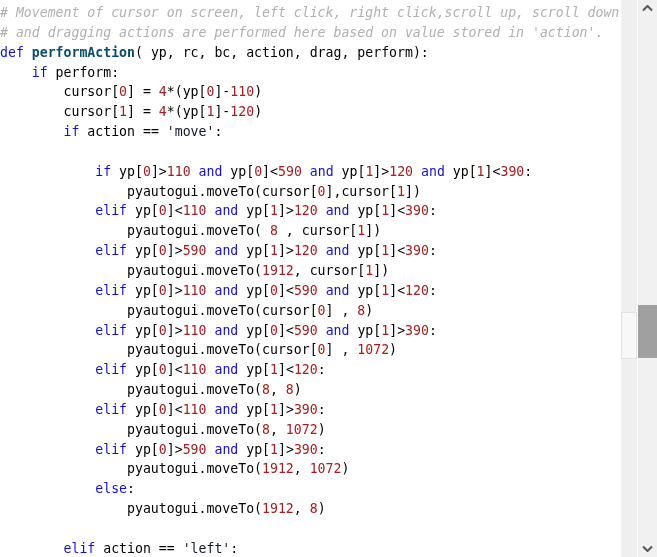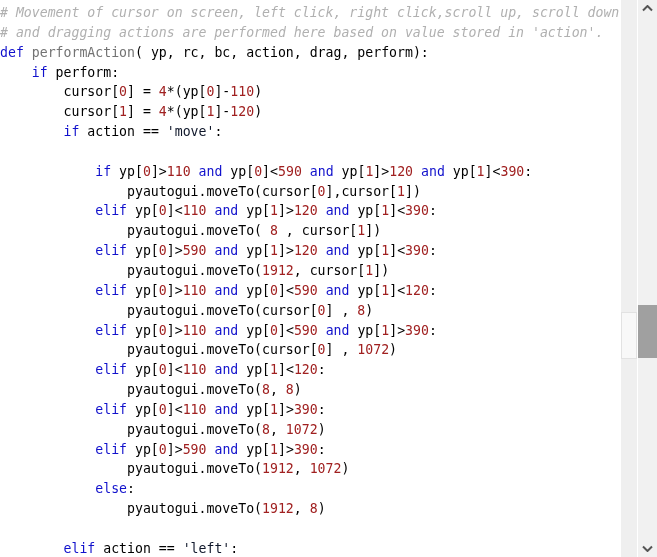--- a/index.html
+++ b/index.html
@@ -48,21 +48,21 @@
   }
   #code-listing .ln {
     display: block;
     height: 19.85px;
     white-space: pre;
   }
 
   
   .tok-comment  { color: #b0b0b0; font-style: italic; }
   .tok-keyword  { color: #1111cc; }
-  .tok-defname  { color: #737373; font-weight: normal; text-align: right; }
+  .tok-defname  { color: #0c4a6e; font-weight: bold; text-align: right; }
   .tok-string   { color: #0f172a; }
   .tok-number   { color: #a02020; }
   .tok-plain    { color: #000000; }
 
   
   #inner-scrollbar {
     position: relative;
     width: 17px;
     height: 557px;
     background: #ffffff;

